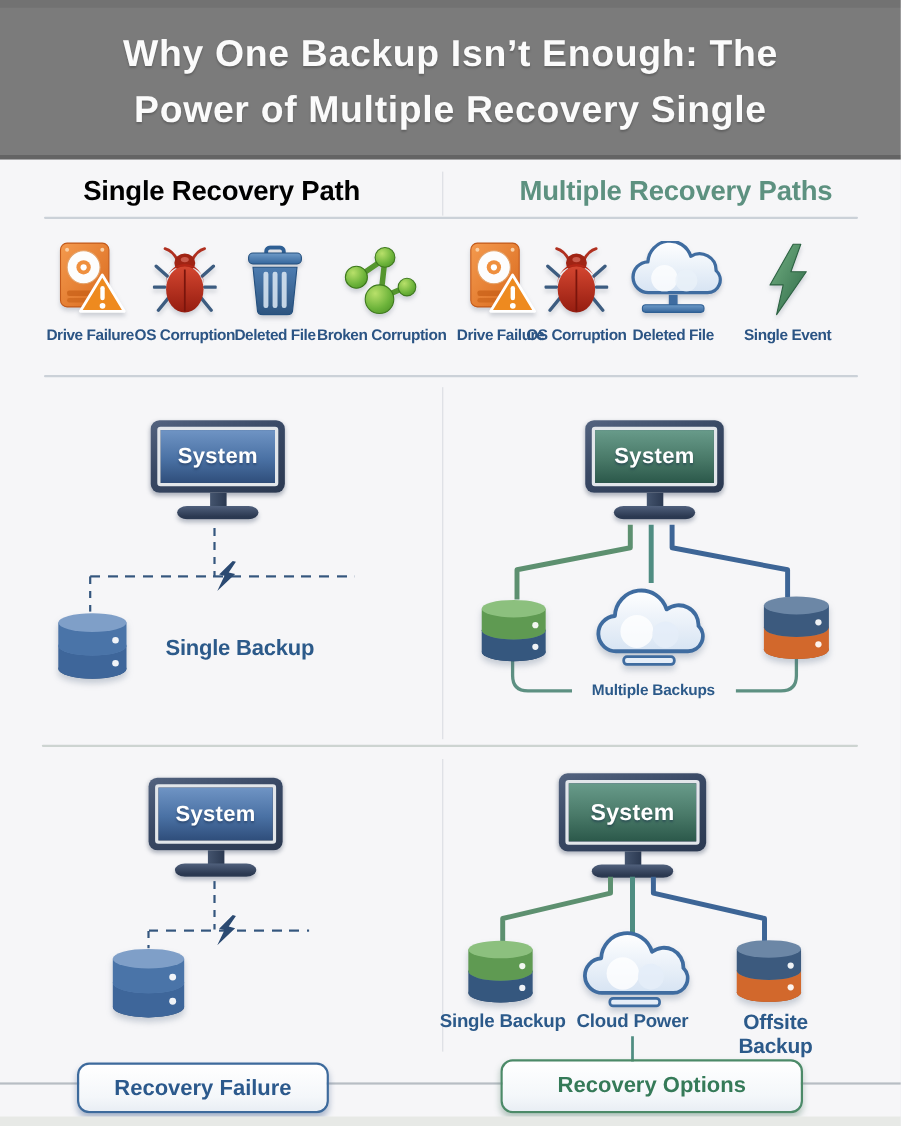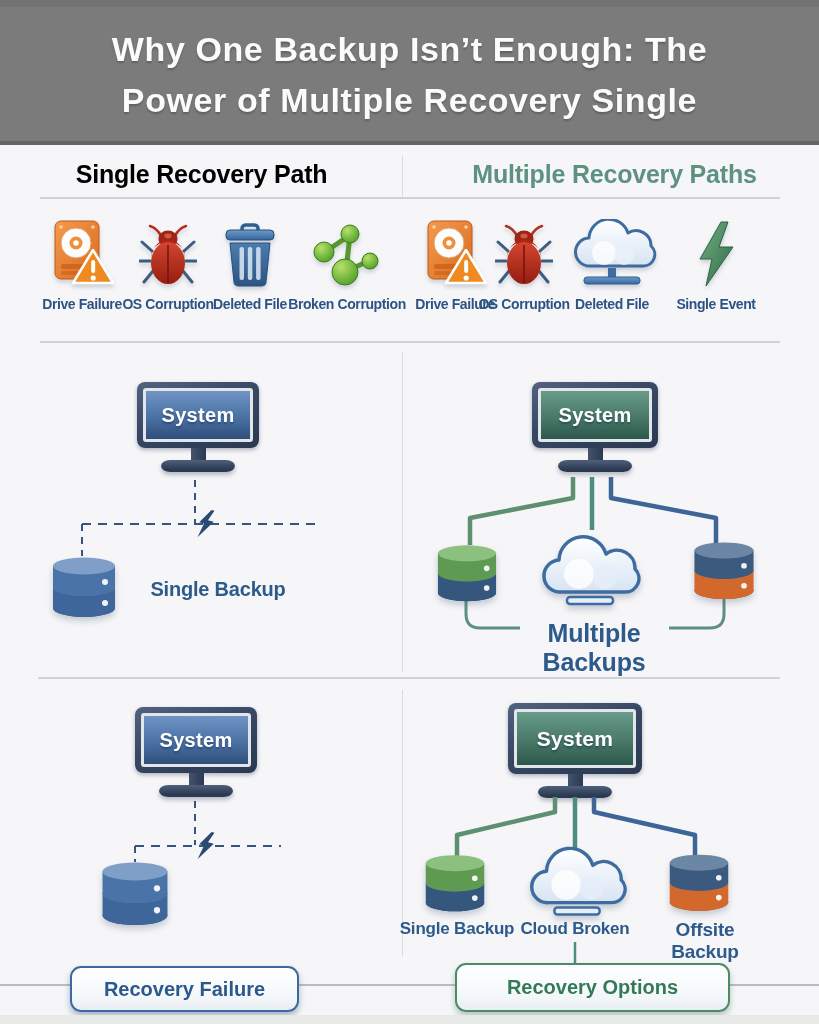--- a/index.html
+++ b/index.html
@@ -305,21 +305,21 @@
   <svg class="obj" style="left:690px;top:540px;" width="68" height="61" viewBox="0 0 70 64">
     <ellipse cx="35" cy="53" rx="31" ry="9" fill="#a84e1e"></ellipse>
     <path d="M4 32 v21 a31 9 0 0 0 62 0 v-21 z" fill="#d2682c"></path>
     <ellipse cx="35" cy="32" rx="31" ry="9" fill="#e08548"></ellipse>
     <path d="M4 11 v21 a31 9 0 0 0 62 0 v-21 z" fill="#3c5a7e"></path>
     <ellipse cx="35" cy="11" rx="31" ry="8.5" fill="#6c87a6"></ellipse>
     <circle cx="56" cy="27" r="3" fill="#fff" opacity=".92"></circle>
     <circle cx="56" cy="48" r="3" fill="#fff" opacity=".92"></circle>
   </svg>
 
-  <div class="diag-label" style="left:494px;top:619px;width:200px;font-size:25px;">Multiple Backups</div>
+  <div class="diag-label" style="left:494px;top:619px;width:200px;font-size:14px;">Multiple Backups</div>
 
   <div class="monitor" style="left:135px;top:707px;width:122px;">
     <div class="m-frame">
         <div class="m-bezel">
           <div class="m-screen">System</div>
         </div>
       </div>
     <div class="m-neck"></div>
     <div class="m-base"></div>
   </div>
@@ -379,21 +379,21 @@
     <ellipse cx="35" cy="53" rx="31" ry="9" fill="#a84e1e"></ellipse>
     <path d="M4 32 v21 a31 9 0 0 0 62 0 v-21 z" fill="#d2682c"></path>
     <ellipse cx="35" cy="32" rx="31" ry="9" fill="#e08548"></ellipse>
     <path d="M4 11 v21 a31 9 0 0 0 62 0 v-21 z" fill="#3c5a7e"></path>
     <ellipse cx="35" cy="11" rx="31" ry="8.5" fill="#6c87a6"></ellipse>
     <circle cx="56" cy="27" r="3" fill="#fff" opacity=".92"></circle>
     <circle cx="56" cy="48" r="3" fill="#fff" opacity=".92"></circle>
   </svg>
 
   <div class="diag-label" style="left:397px;top:919px;width:120px;font-size:17px;">Single Backup</div>
-  <div class="diag-label" style="left:510px;top:919px;width:130px;font-size:17px;">Cloud Broken</div>
+  <div class="diag-label" style="left:510px;top:919px;width:130px;font-size:17px;">Cloud Power</div>
   <div class="diag-label" style="left:640px;top:919px;width:130px;font-size:19px;">Offsite Backup</div>
 
   <div class="btn-line"></div>
 
   <div class="btn failure">Recovery Failure</div>
   <div class="btn options">Recovery Options</div>
 
   <div class="footer-strip"></div>
 </div>
 

